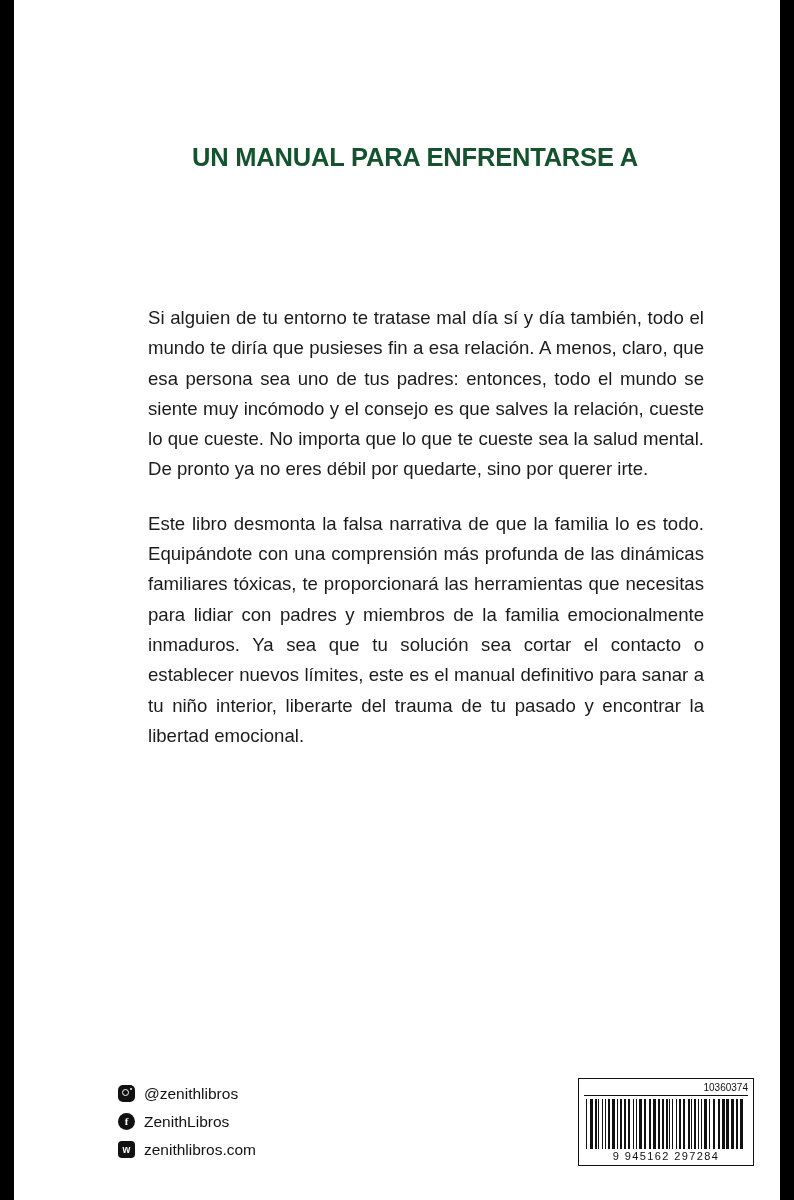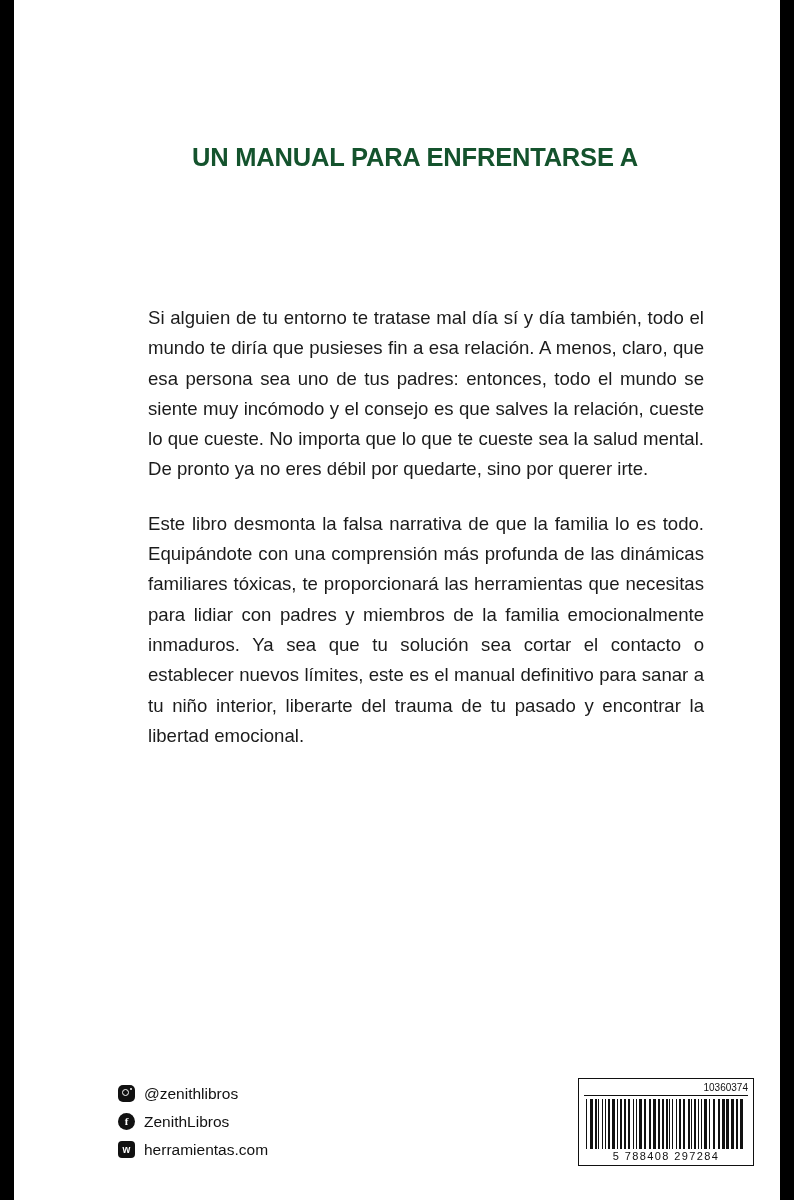--- a/index.html
+++ b/index.html
@@ -265,21 +265,21 @@
               <span class="ig-dot"></span>
           </span>
           <span class="social-label">@zenithlibros</span>
         </div>
         <div class="social-row">
           <span class="sicon fb">f</span>
           <span class="social-label">ZenithLibros</span>
         </div>
         <div class="social-row">
           <span class="sicon web">w</span>
-          <span class="social-label">herramientas.com</span>
+          <span class="social-label">zenithlibros.com</span>
         </div>
       </div>
 
 
       <div class="barcode-box">
         <div class="barcode-top">10360374</div>
         <div class="bars" id="bars">
             <i style="width: 1px;"></i>
             <i style="width: 3px; background: transparent;"></i>
             <i style="width: 3px;"></i>
@@ -354,18 +354,18 @@
             <i style="width: 2px; background: transparent;"></i>
             <i style="width: 3px;"></i>
             <i style="width: 2px; background: transparent;"></i>
             <i style="width: 3px;"></i>
             <i style="width: 2px; background: transparent;"></i>
             <i style="width: 2px;"></i>
             <i style="width: 2px; background: transparent;"></i>
             <i style="width: 3px;"></i>
             <i style="width: 3px; background: transparent;"></i>
           </div>
-        <div class="barcode-num">5 788408 297284</div>
+        <div class="barcode-num">9 945162 297284</div>
       </div>
 
     </div>
   </div>
 </div>
 
 </body></html>

